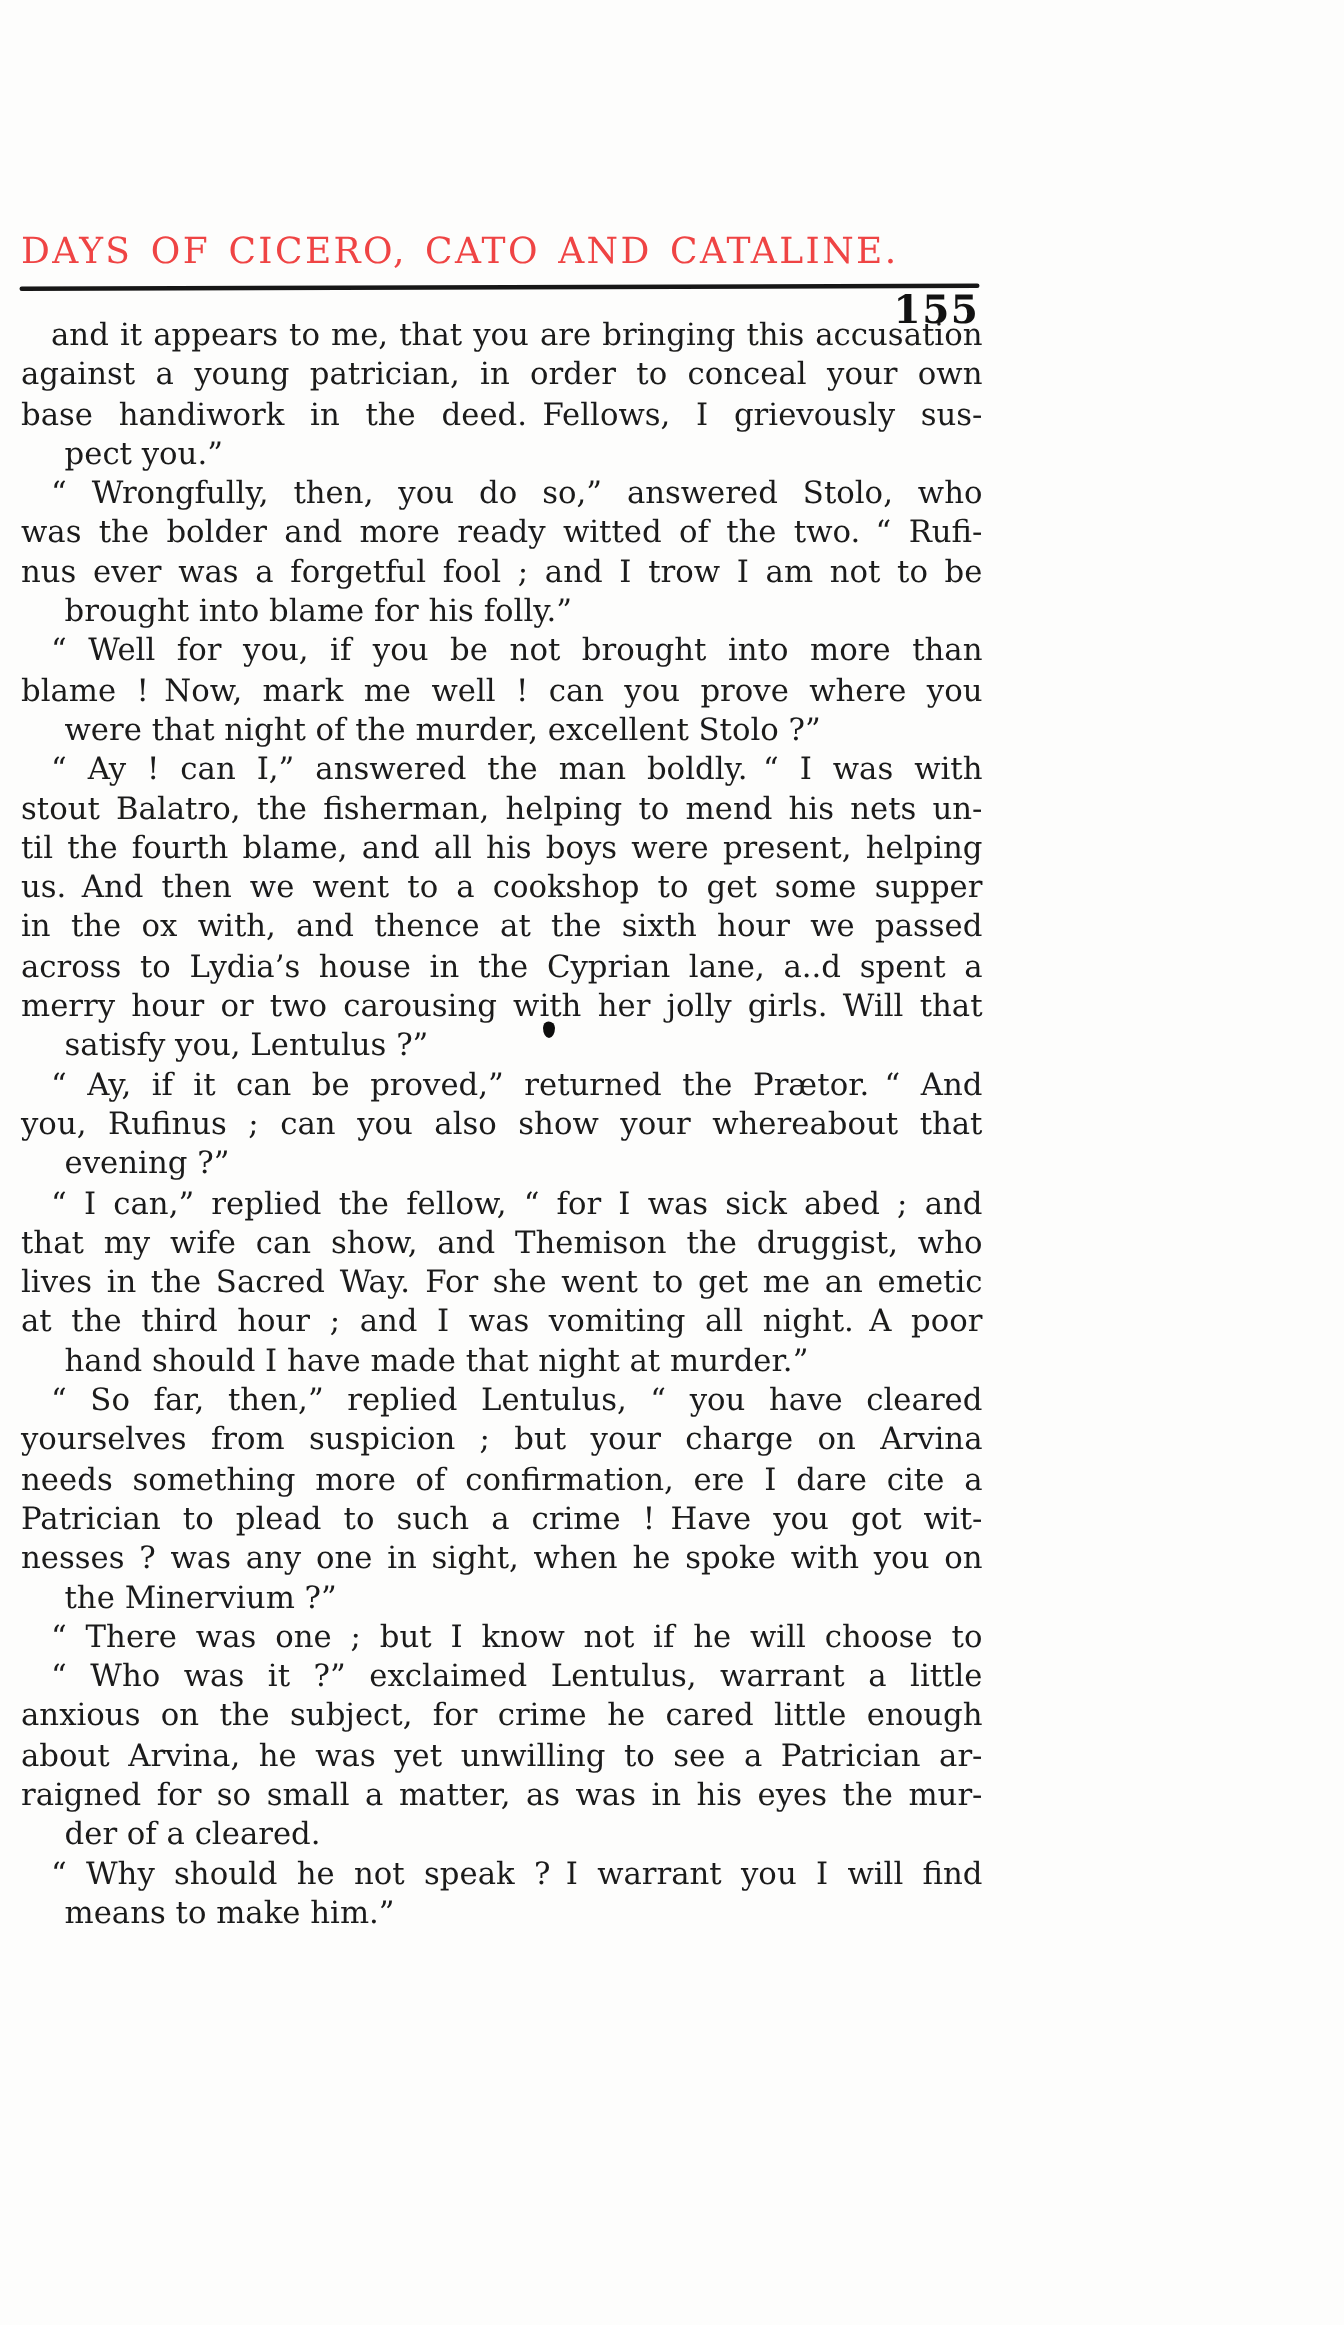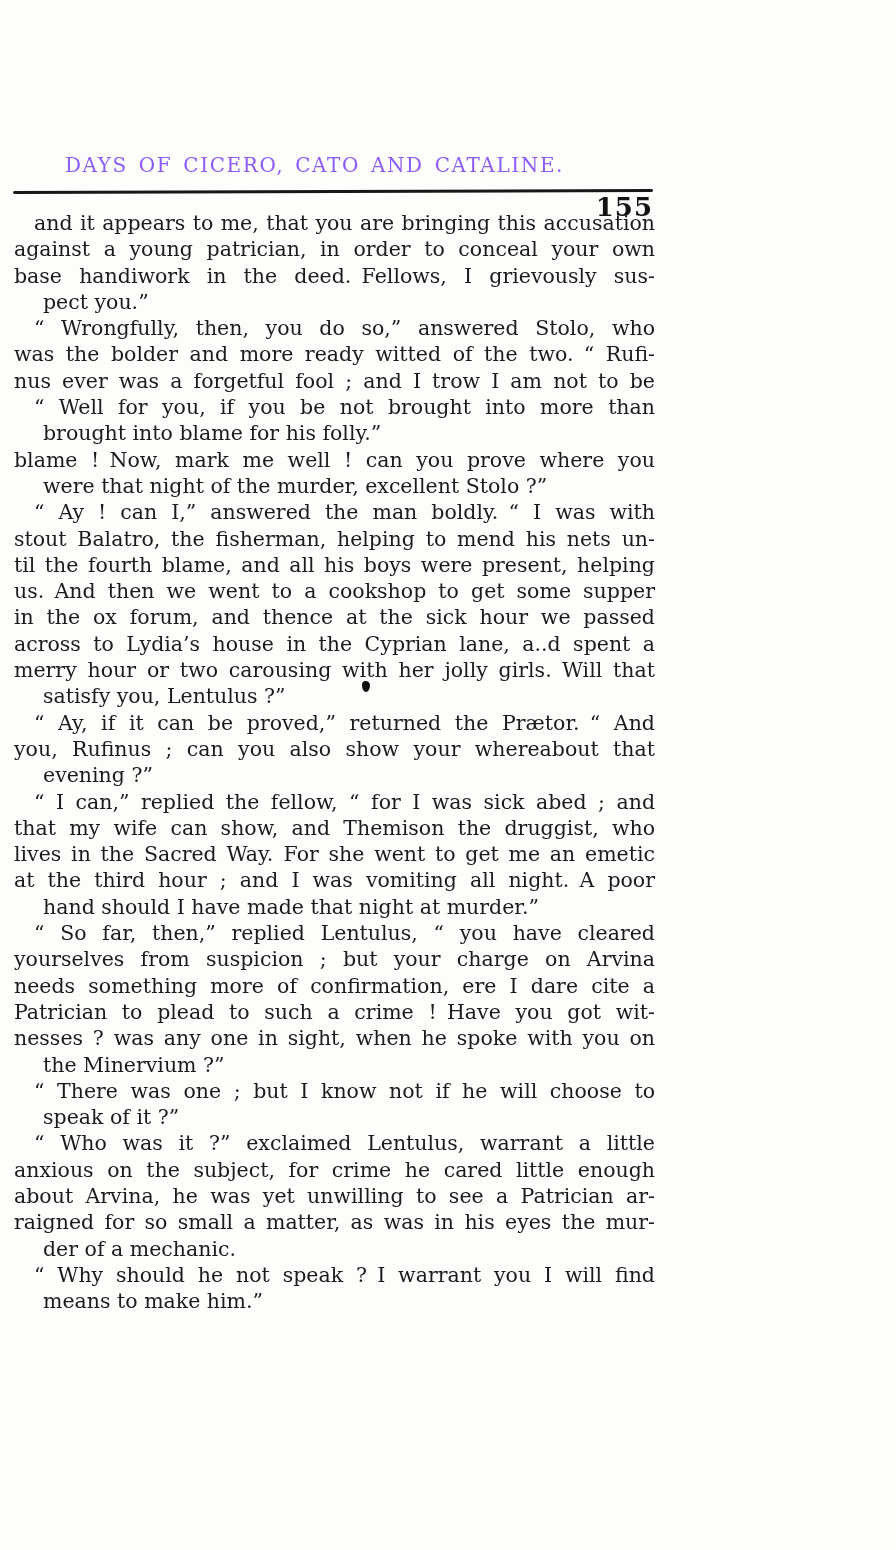--- a/index.html
+++ b/index.html
@@ -16,27 +16,26 @@
   
   .header {
     position: absolute;
     top: 153px;
     left: 14px;
     width: 641px;
     height: 34px;
   }
   .running-title {
     display: block;
-    text-align: center;
     padding-right: 40px;
-    font-size: 20px;
+    font-size: 24px;
     letter-spacing: 1.6px;
     word-spacing: 3px;
     white-space: nowrap;
-    color: #8b5cf6;
+    color: #ef4444;
     font-weight: 500;
   }
   .page-number {
     position: absolute;
     right: 2px;
     top: -5px;
     font-size: 26px;
     font-weight: bold;
     letter-spacing: 1px;
     color: #121212;
@@ -92,51 +91,50 @@
   <div class="header-rule"></div>
 
   <div class="body-text">
       <div class="line indent">and it appears to me, that you are bringing this accusation</div>
       <div class="line">against a young patrician, in order to conceal your own</div>
       <div class="line">base handiwork in the deed. Fellows, I grievously sus-</div>
       <div class="line para-end">pect you.”</div>
       <div class="line indent">“ Wrongfully, then, you do so,” answered Stolo, who</div>
       <div class="line">was the bolder and more ready witted of the two. “ Rufi-</div>
       <div class="line">nus ever was a forgetful fool ; and I trow I am not to be</div>
+      <div class="line para-end">brought into blame for his folly.”</div>
       <div class="line indent">“ Well for you, if you be not brought into more than</div>
-      <div class="line para-end">brought into blame for his folly.”</div>
       <div class="line">blame ! Now, mark me well ! can you prove where you</div>
       <div class="line para-end">were that night of the murder, excellent Stolo ?”</div>
       <div class="line indent">“ Ay ! can I,” answered the man boldly. “ I was with</div>
       <div class="line">stout Balatro, the fisherman, helping to mend his nets un-</div>
       <div class="line">til the fourth blame, and all his boys were present, helping</div>
       <div class="line">us. And then we went to a cookshop to get some supper</div>
-      <div class="line">in the ox forum, and thence at the sick hour we passed</div>
+      <div class="line">in the ox with, and thence at the sixth hour we passed</div>
       <div class="line">across to Lydia’s house in the Cyprian lane, a..d spent a</div>
       <div class="line">merry hour or two carousing with her jolly girls. Will that</div>
       <div class="line para-end">satisfy you, Lentulus ?”</div>
       <div class="line indent">“ Ay, if it can be proved,” returned the Prætor. “ And</div>
       <div class="line">you, Rufinus ; can you also show your whereabout that</div>
       <div class="line para-end">evening ?”</div>
       <div class="line indent">“ I can,” replied the fellow, “ for I was sick abed ; and</div>
       <div class="line">that my wife can show, and Themison the druggist, who</div>
       <div class="line">lives in the Sacred Way. For she went to get me an emetic</div>
       <div class="line">at the third hour ; and I was vomiting all night. A poor</div>
       <div class="line para-end">hand should I have made that night at murder.”</div>
       <div class="line indent">“ So far, then,” replied Lentulus, “ you have cleared</div>
       <div class="line">yourselves from suspicion ; but your charge on Arvina</div>
       <div class="line">needs something more of confirmation, ere I dare cite a</div>
       <div class="line">Patrician to plead to such a crime ! Have you got wit-</div>
       <div class="line">nesses ? was any one in sight, when he spoke with you on</div>
       <div class="line para-end">the Minervium ?”</div>
       <div class="line indent">“ There was one ; but I know not if he will choose to</div>
-      <div class="line para-end">speak of it ?”</div>
       <div class="line indent">“ Who was it ?” exclaimed Lentulus, warrant a little</div>
       <div class="line">anxious on the subject, for crime he cared little enough</div>
       <div class="line">about Arvina, he was yet unwilling to see a Patrician ar-</div>
       <div class="line">raigned for so small a matter, as was in his eyes the mur-</div>
-      <div class="line para-end">der of a mechanic.</div>
+      <div class="line para-end">der of a cleared.</div>
       <div class="line indent">“ Why should he not speak ? I warrant you I will find</div>
       <div class="line para-end">means to make him.”</div>
     </div>
 
 <div class="ink-blot" style="left: 362px; top: 681px;"></div>
   </div>
 
 </body></html>

